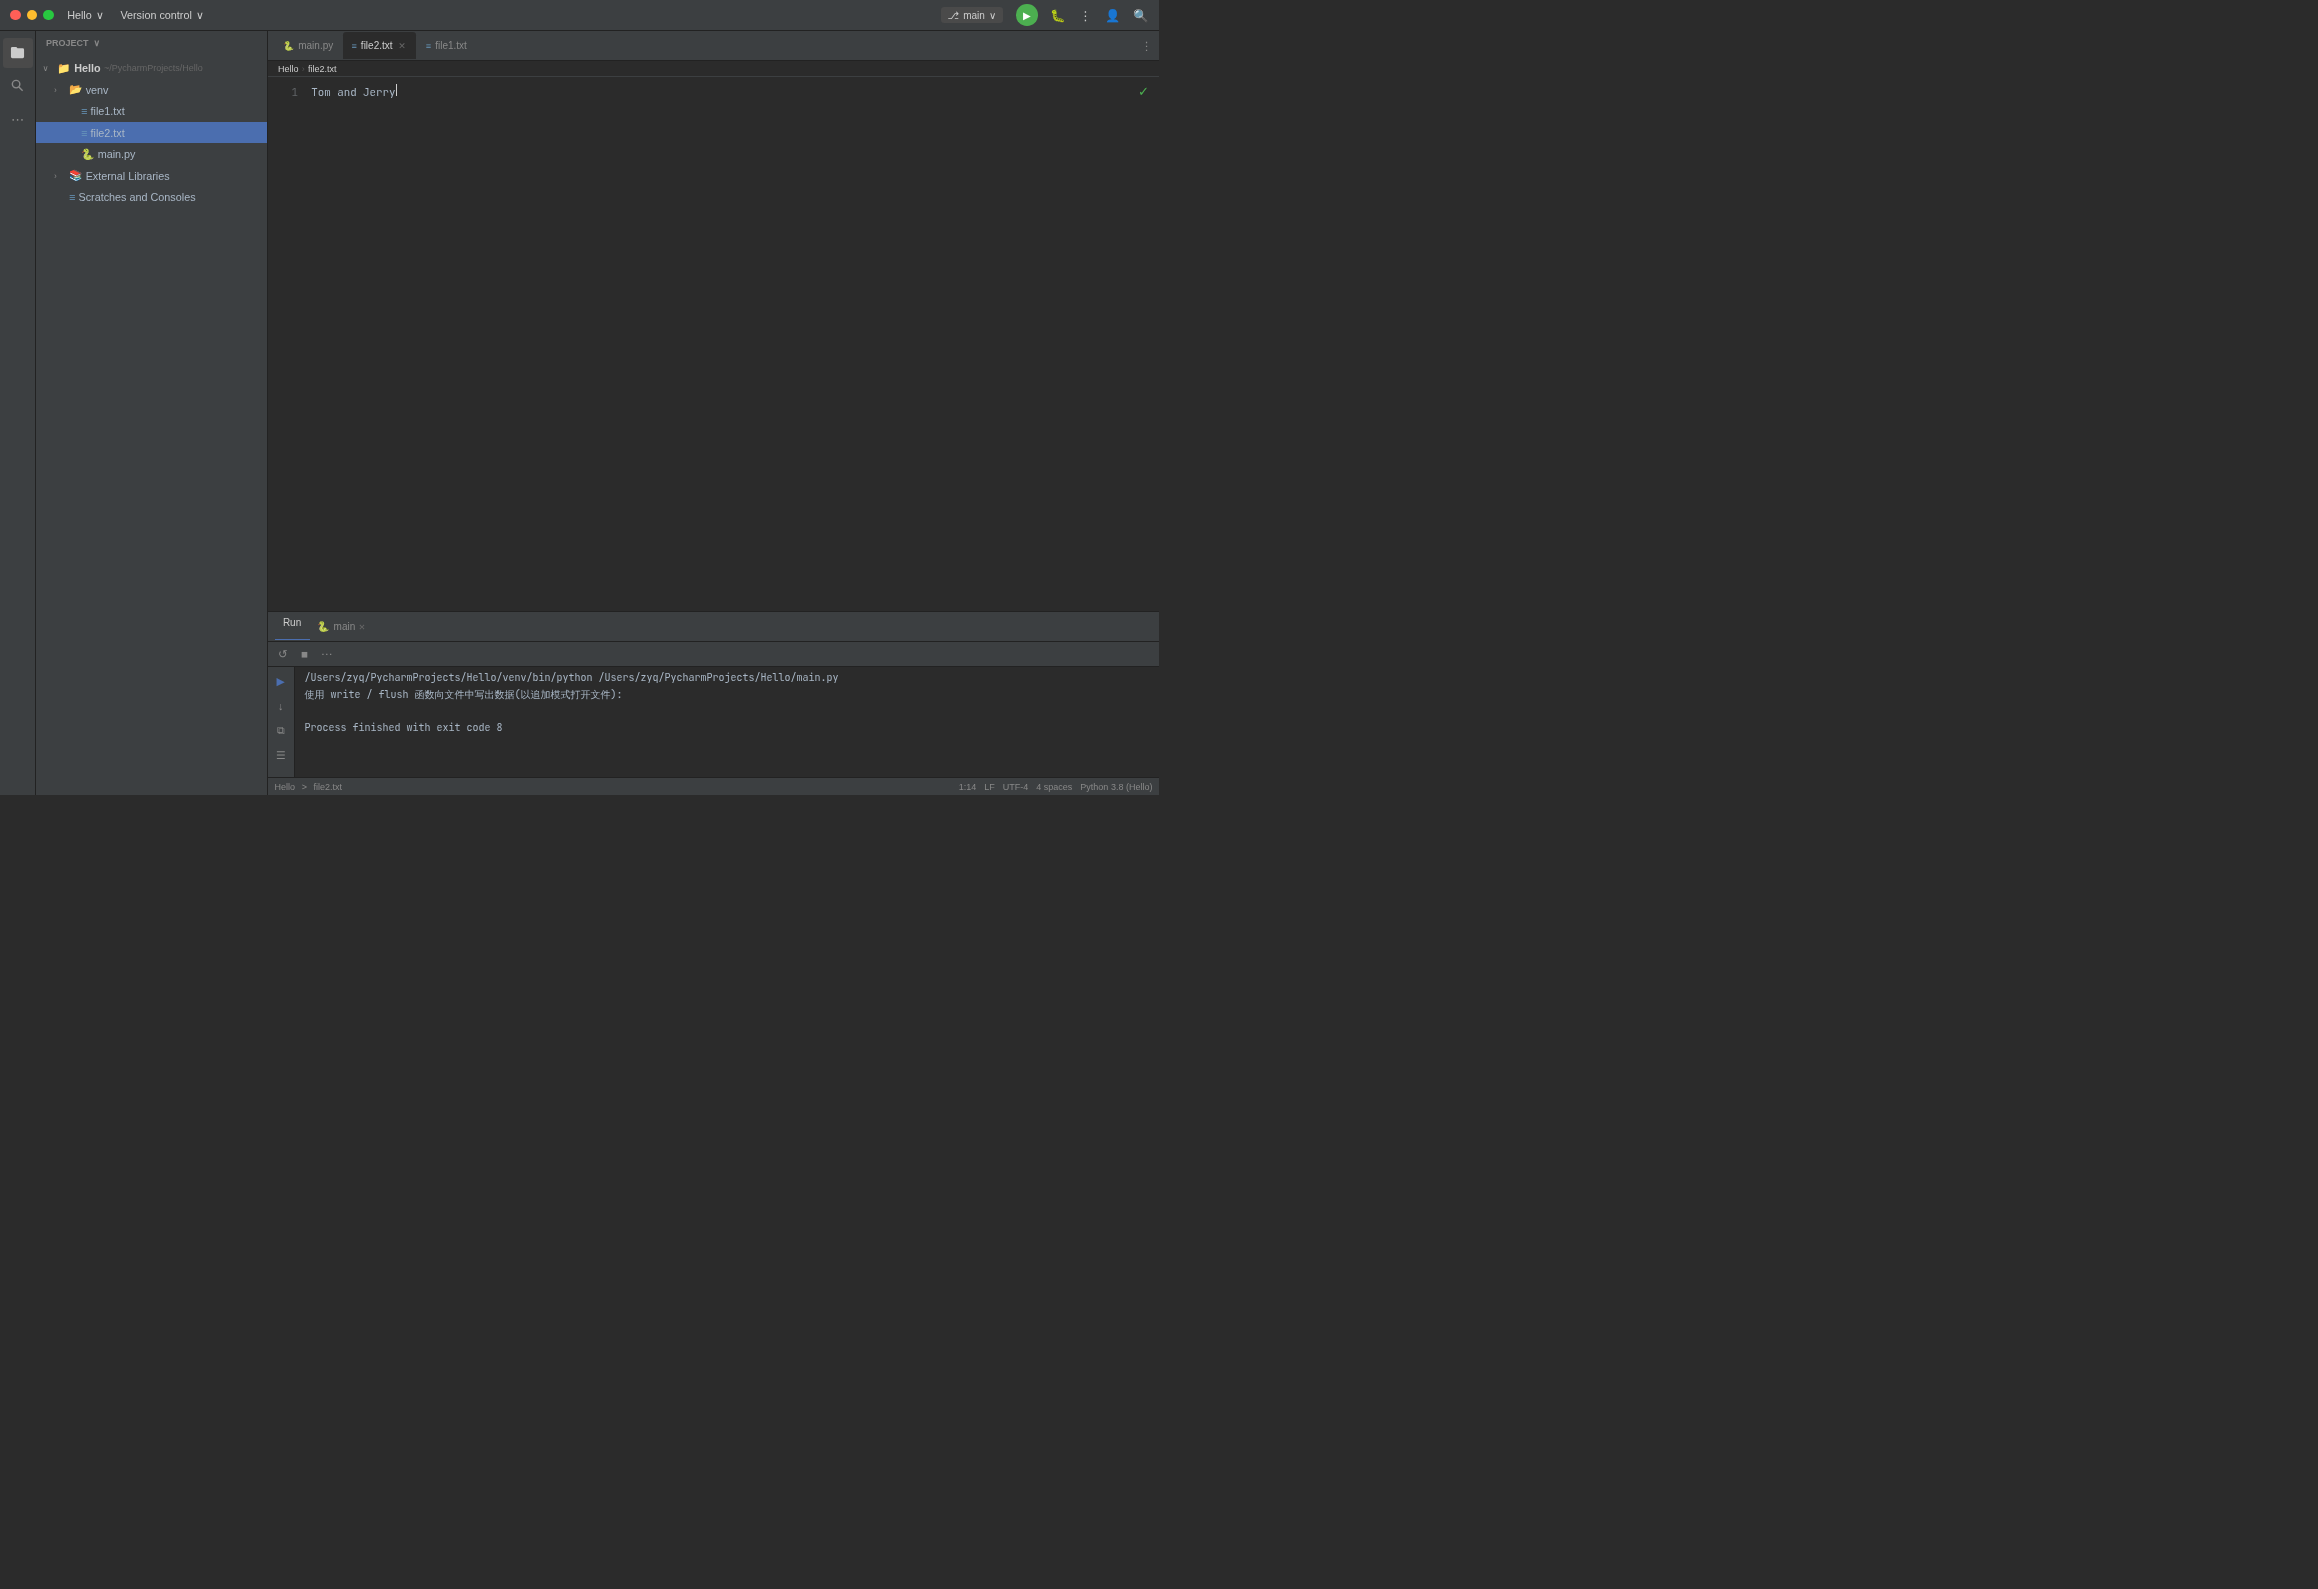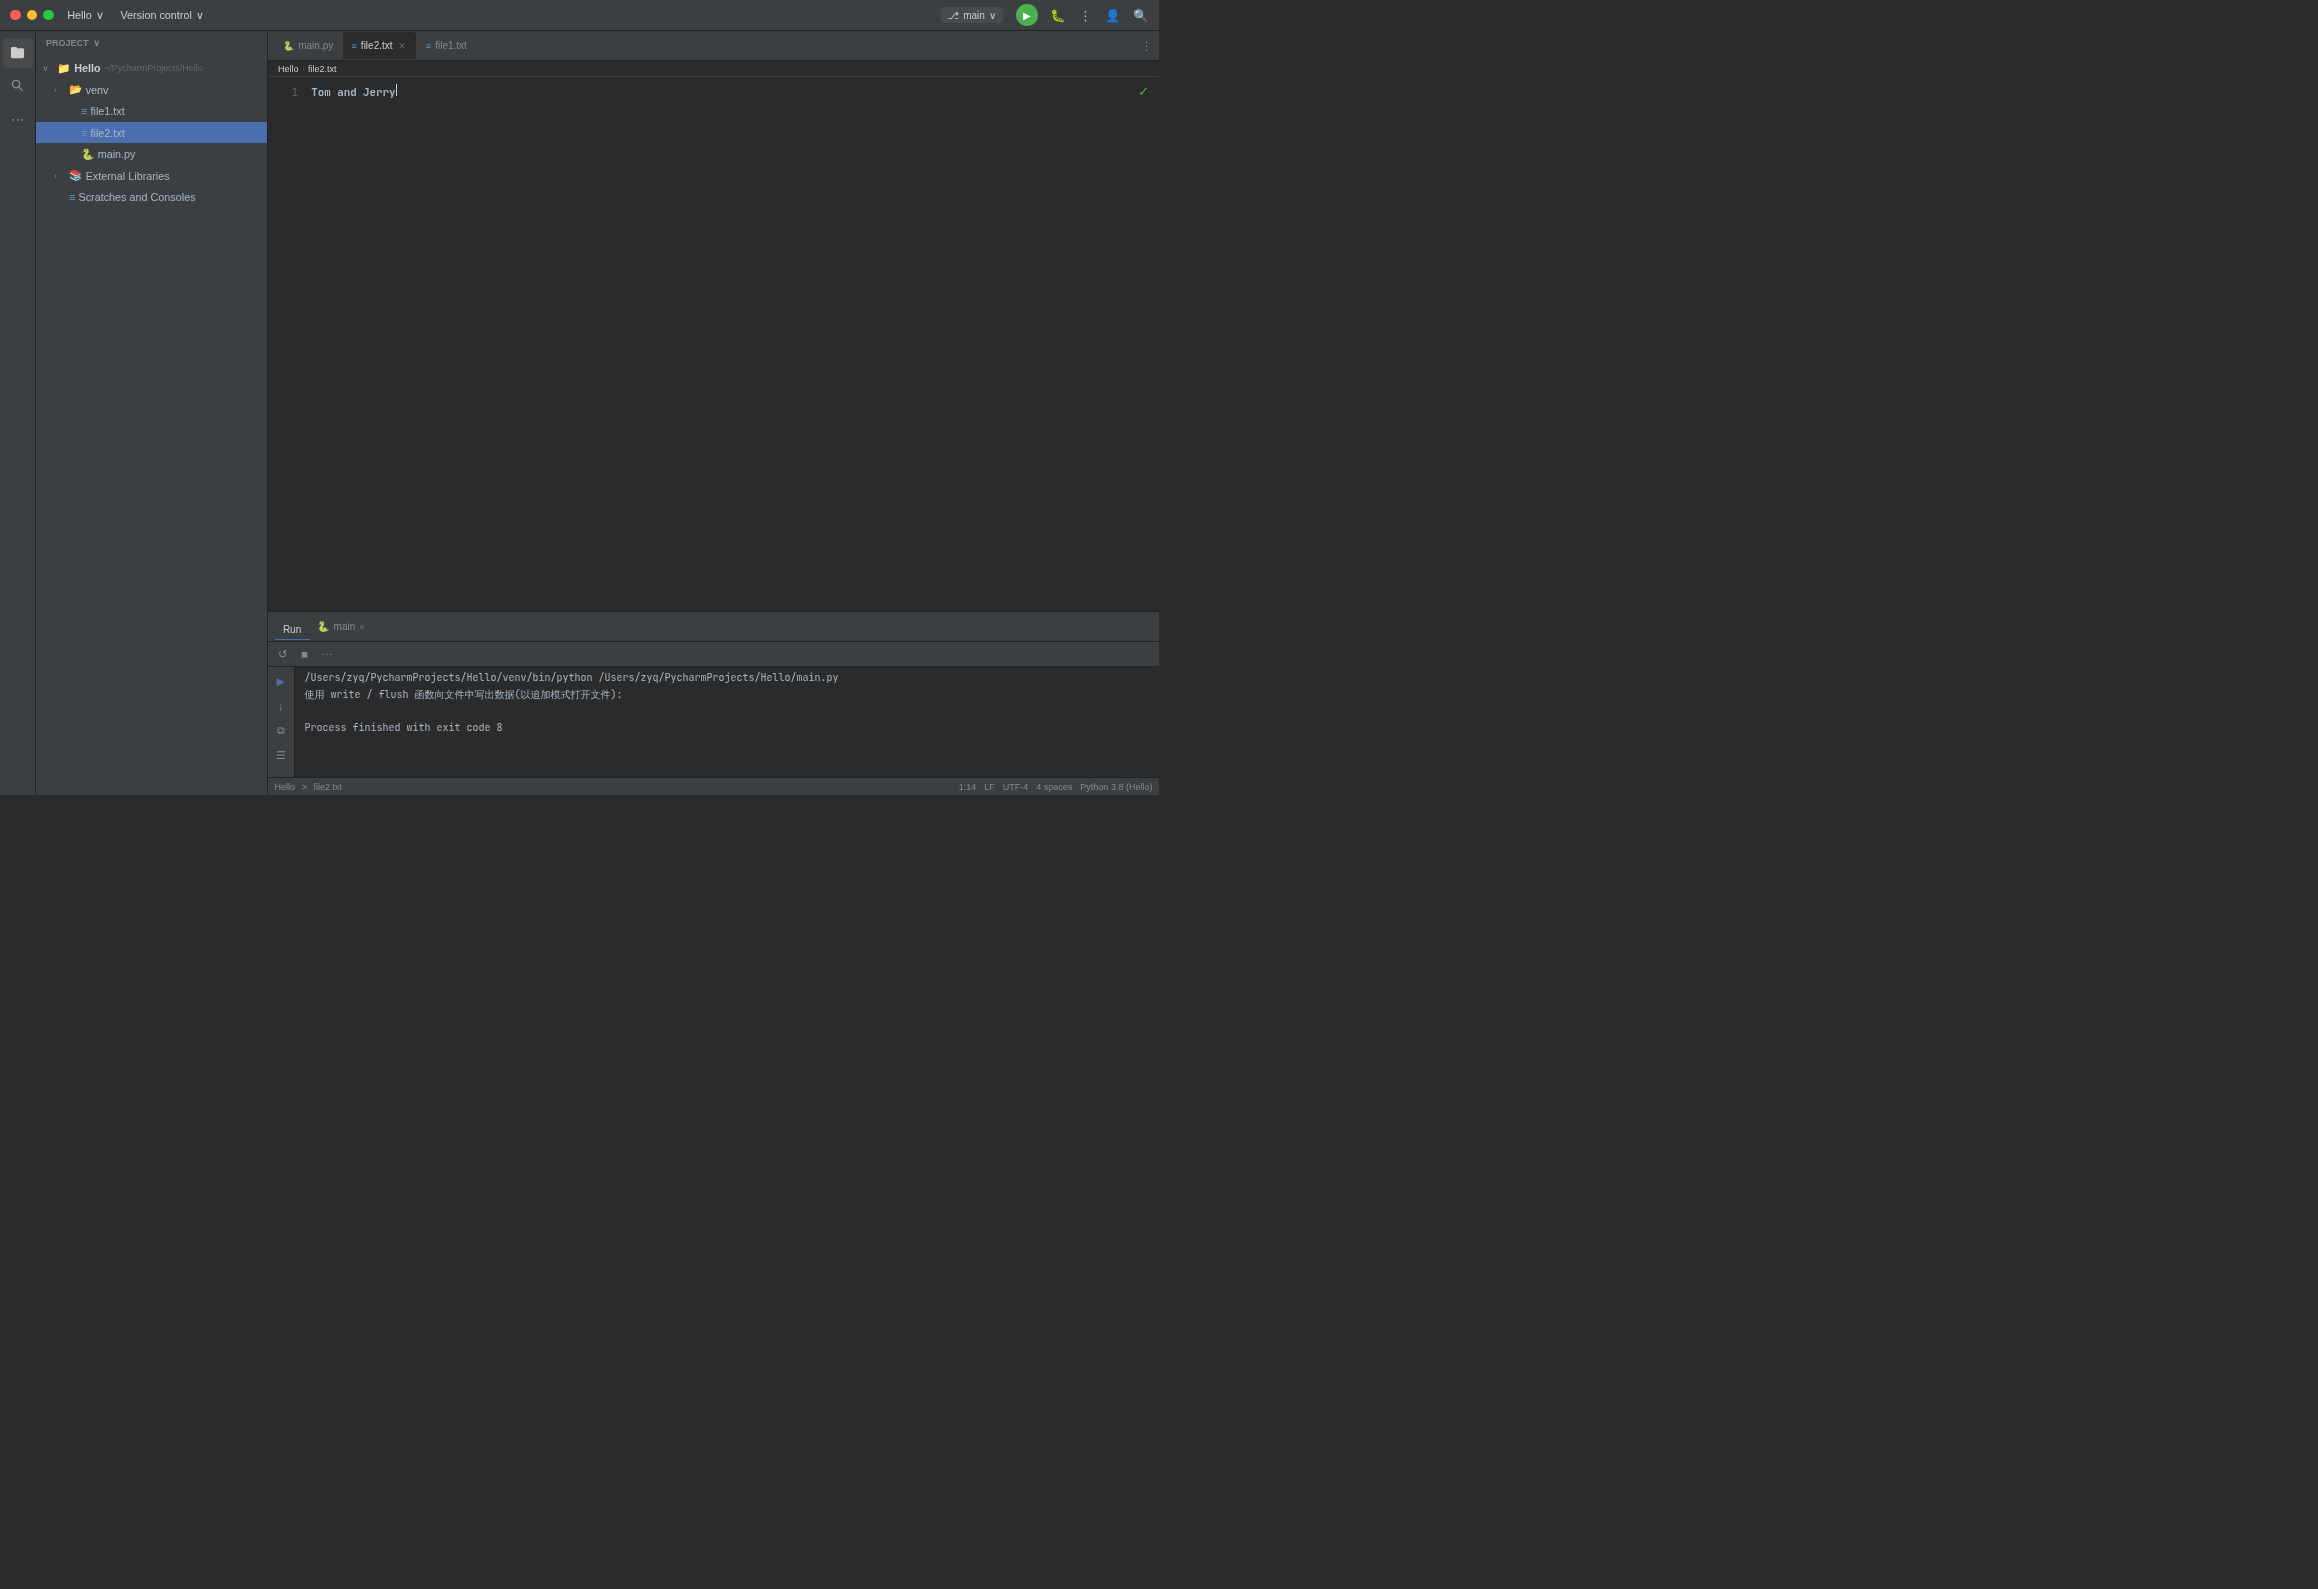--- a/index.html
+++ b/index.html
@@ -247,21 +247,20 @@
       flex: 1;
       padding: 6.6px 0 6.6px 3.3px;
       font-family: 'JetBrains Mono', 'Consolas', monospace;
       font-size: 10.8px;
       color: #a9b7c6;
       line-height: 16.6px;
       position: relative;
     }
     .code-line {
       display: flex;
-      font-weight: bold;
     }
     .cursor {
       display: inline-block;
       width: 1.7px;
       height: 12.4px;
       background: #ccc;
       vertical-align: middle;
       animation: blink 1s infinite;
     }
     @keyframes blink {
@@ -287,21 +286,21 @@
     .panel-tabs {
       display: flex;
       align-items: center;
       background: #3c3f41;
       border-bottom: 0.8px solid #222;
       padding: 0 6.6px;
       height: 30px;
     }
     .panel-tab {
       display: flex;
-      align-items: flex-end;
+      align-items: flex-start;
       gap: 4.1px;
       padding: 3.3px 8.3px;
       cursor: pointer;
       font-size: 10px;
       color: #888;
       height: 26.5px;
     }
     .panel-tab.active {
       color: #ccc;
       border-bottom: 1.7px solid #4b6eaf;

